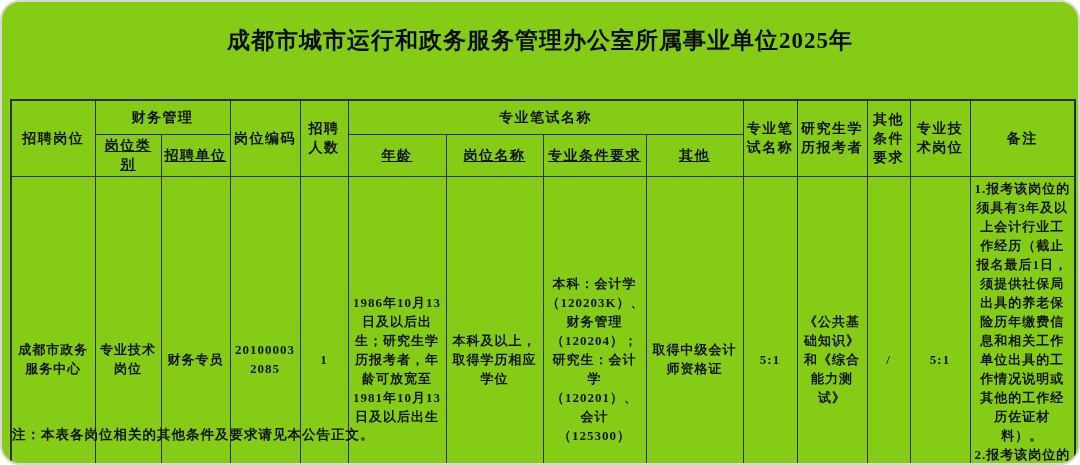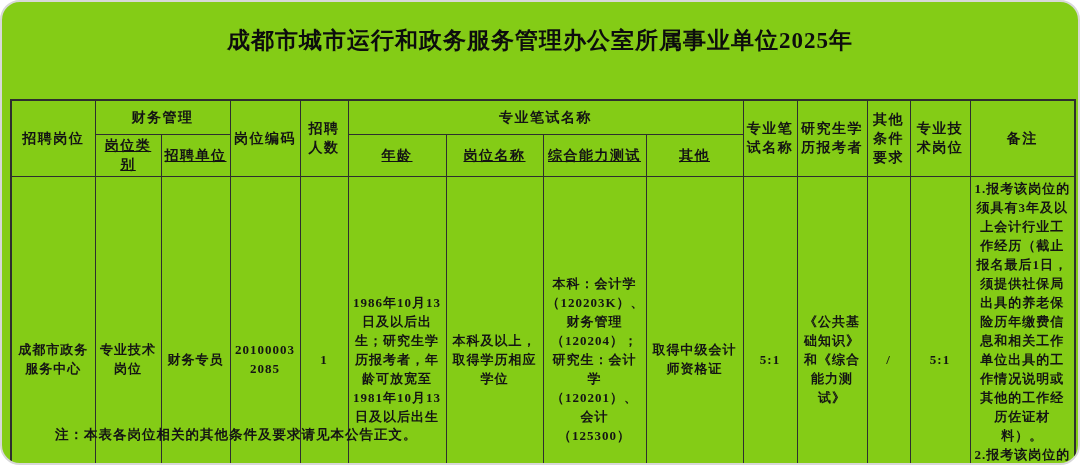--- a/index.html
+++ b/index.html
@@ -72,21 +72,20 @@
     padding: 2px 4px;
   }
   .footnote {
     position: absolute;
     top: 424px;
     left: 10px;
     font-size: 13.5px;
     font-weight: bold;
     letter-spacing: 1px;
     color: #141414;
-    padding-left: 43px;
   }
 </style>
 </head>
 <body>
 
 <div class="page">
 
   <div class="title-block">
     <div>成都市城市运行和政务服务管理办公室所属事业单位2025年</div>
   </div>
@@ -119,21 +118,21 @@
         <th rowspan="2">研究生学历报考者</th>
         <th rowspan="2">其他条件要求</th>
         <th rowspan="2">专业技术岗位</th>
         <th rowspan="2">备注</th>
       </tr>
       <tr class="hrow2">
         <th>岗位类别</th>
         <th>招聘单位</th>
         <th>年龄</th>
         <th>岗位名称</th>
-        <th>综合能力测试</th>
+        <th>专业条件要求</th>
         <th>其他</th>
       </tr>
       <tr class="datarow">
         <td>成都市政务服务中心</td>
         <td>专业技术岗位</td>
         <td>财务专员</td>
         <td class="code-cell">201000032085</td>
         <td>1</td>
         <td>1986年10月13日及以后出生；研究生学历报考者，年龄可放宽至1981年10月13日及以后出生</td>
         <td>本科及以上，取得学历相应学位</td>

